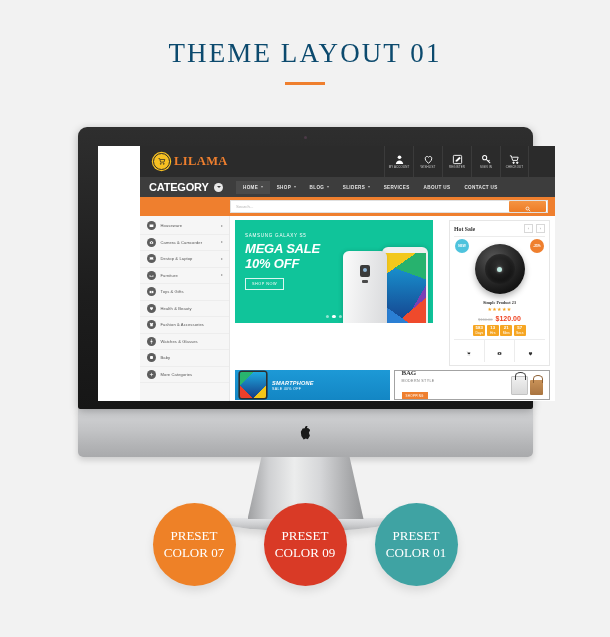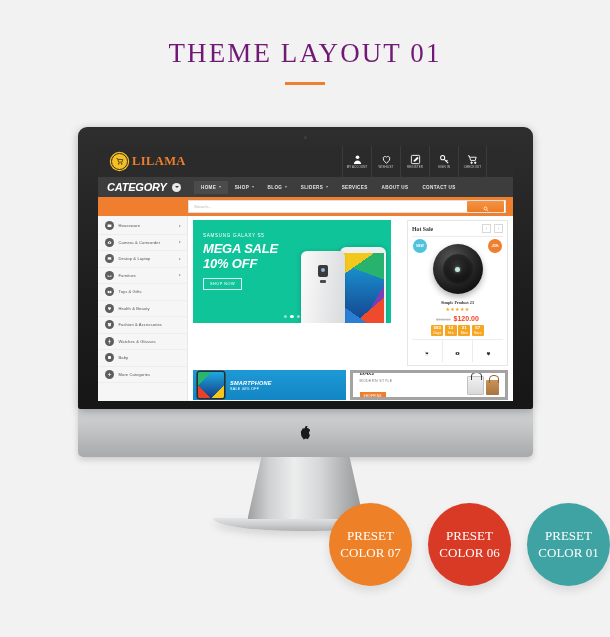--- a/index.html
+++ b/index.html
@@ -7,37 +7,37 @@
     width:610px;height:637px;
     background:#f2f2f2;
     font-family:"Liberation Sans", sans-serif;
     overflow:hidden;
     position:relative;
   }
   
   .page-head{position:absolute;top:38px;left:0;width:610px;text-align:center;}
   .page-title{
     font-family:"Liberation Serif", serif;
-    font-size:27px;letter-spacing:2.1px;color:#701a75;
+    font-size:27px;letter-spacing:2.1px;color:#0c4a6e;
     font-weight:400;margin:0;
   }
   .title-rule{width:40px;height:3px;background:#ef7f2e;margin:13px auto 0;}
 
   
   .imac{position:absolute;left:78px;top:127px;width:455px;}
   .bezel{
     width:455px;height:282px;box-sizing:border-box;
     background:linear-gradient(180deg,#2e2e2e 0%,#1d1d1d 60%,#161616 100%);
     border-radius:9px 9px 2px 2px;
     padding:19px 20px 6px 20px;
     position:relative;
     box-shadow:0 2px 9px rgba(0,0,0,.28);
   }
   .camera{position:absolute;top:9px;left:50%;margin-left:-1.5px;width:3px;height:3px;border-radius:50%;background:#4b3a47;}
-  .screen{width:415px;height:255px;background:#fff;overflow:hidden;position:relative;}
+  .screen{width:415px;height:255px;background:#fff;overflow:hidden;position:relative;padding-left:42px;}
   .chin{
     width:455px;height:48px;
     background:linear-gradient(180deg,#d3d4d6 0%,#c2c3c5 45%,#b3b4b6 75%,#a9aaac 100%);
     border-radius:0 0 5px 5px;
     display:flex;align-items:center;justify-content:center;
     box-shadow:0 3px 6px rgba(0,0,0,.16);
   }
   .apple{
     width:13px;height:15px;background:#1a1a1a;
     -webkit-mask-image:radial-gradient(#000,#000);
@@ -81,21 +81,21 @@
   .tibox svg{display:block;}
   .tilabel{font-size:2.9px;color:#cfcfcf;letter-spacing:.15px;line-height:1;white-space:nowrap;}
 
   
   .nav-row{height:20px;background:#ef7f2e;display:flex;align-items:stretch;}
   .cat-head{
     width:90px;background:#3d3d3d;color:#fff;
     display:flex;align-items:center;justify-content:space-between;
     padding:0 7px 0 9px;box-sizing:border-box;
   }
-  .cat-head-t{font-size:11px;font-weight:bold;font-family:"Liberation Sans",sans-serif;letter-spacing:-.2px;font-style:italic;}
+  .cat-head-t{font-size:11px;font-weight:bold;font-family:"Liberation Sans",sans-serif;letter-spacing:-.2px;}
   .cat-caret{width:9px;height:9px;border-radius:50%;background:#e9e9e9;display:flex;align-items:center;justify-content:center;}
   .cat-caret i{border-left:2.2px solid transparent;border-right:2.2px solid transparent;border-top:2.6px solid #3d3d3d;display:block;}
   .nav{flex:1;background:#3d3d3d;display:flex;align-items:center;padding-left:6px;gap:0;}
   .nav-item{
     font-size:4.6px;color:#e4e4e4;letter-spacing:.35px;font-weight:bold;
     padding:4px 7px;white-space:nowrap;display:flex;align-items:center;gap:2.5px;
   }
   .nav-item.active{background:#4b4b4b;}
   .nav-item i{border-left:1.7px solid transparent;border-right:1.7px solid transparent;border-top:2px solid #bdbdbd;display:block;}
 
@@ -221,33 +221,33 @@
     background:
       linear-gradient(45deg,#ec3f2a 0%,#ec3f2a 24%,transparent 24%),
       linear-gradient(-45deg,#f5c618 0%,#f5c618 24%,transparent 24%),
       linear-gradient(135deg,#28b56e 0%,#28b56e 26%,transparent 26%),
       linear-gradient(180deg,#1fa9e0,#143c86);
     box-shadow:0 0 0 1.6px #2e2e2e;
   }
   .bp-txt{margin-left:6px;color:#fff;}
   .bp-1{font-size:5.6px;font-weight:bold;font-style:italic;letter-spacing:.2px;}
   .bp-2{font-size:3.6px;letter-spacing:.3px;margin-top:1px;}
-  .bnr-bag{background:#fff;border:3px solid #a3a3a3;box-sizing:border-box;display:flex;align-items:center;}
+  .bnr-bag{background:#fff;border:1px solid #a3a3a3;box-sizing:border-box;display:flex;align-items:center;}
   .bg-txt{margin-left:7px;}
   .bg-1{font-size:7px;font-weight:bold;color:#3b3b3b;font-family:"Liberation Serif",serif;letter-spacing:-.2px;line-height:1;}
   .bg-2{font-size:3.6px;color:#777;letter-spacing:.4px;margin-top:1.5px;}
   .bg-btn{margin-top:2.5px;display:inline-block;background:#ef7f2e;color:#fff;font-size:3px;padding:2px 4px;letter-spacing:.3px;}
   .bag-img{margin-left:auto;margin-right:6px;display:flex;gap:2px;align-items:flex-end;}
   .bag1{width:15px;height:17px;background:linear-gradient(180deg,#f0f0f0,#d9d9d9);border:1px solid #c3c3c3;border-radius:1px;position:relative;}
   .bag1:before{content:"";position:absolute;top:-5px;left:3px;width:9px;height:7px;border:1.2px solid #3a3a3a;border-bottom:none;border-radius:50% 50% 0 0;}
   .bag2{width:13px;height:15px;background:linear-gradient(180deg,#c99258,#a97440);border-radius:1px;position:relative;}
   .bag2:before{content:"";position:absolute;top:-5px;left:2.5px;width:8px;height:7px;border:1.2px solid #8c5f33;border-bottom:none;border-radius:50% 50% 0 0;}
 
   
-  .presets{position:absolute;left:0;top:503px;width:610px;display:flex;justify-content:flex-end;gap:16px;}
+  .presets{position:absolute;left:0;top:503px;width:610px;display:flex;justify-content:center;gap:28px;}
   .preset{
     width:83px;height:83px;border-radius:50%;
     display:flex;flex-direction:column;align-items:center;justify-content:center;
     color:#fff;font-family:"Liberation Serif",serif;font-size:13px;line-height:1.28;
     box-shadow:0 5px 10px rgba(0,0,0,.10);
   }
 </style>
 </head>
 <body>
 
@@ -585,19 +585,19 @@
   <div class="foot"></div>
 </div>
 
 <div class="presets">
   <div class="preset" style="background:#ee8127">
     <span>PRESET</span>
     <span>COLOR 07</span>
   </div>
   <div class="preset" style="background:#d93a26">
     <span>PRESET</span>
-    <span>COLOR 06</span>
+    <span>COLOR 09</span>
   </div>
   <div class="preset" style="background:#3fa3a3">
     <span>PRESET</span>
     <span>COLOR 01</span>
   </div>
 </div>
 
 </body></html>

